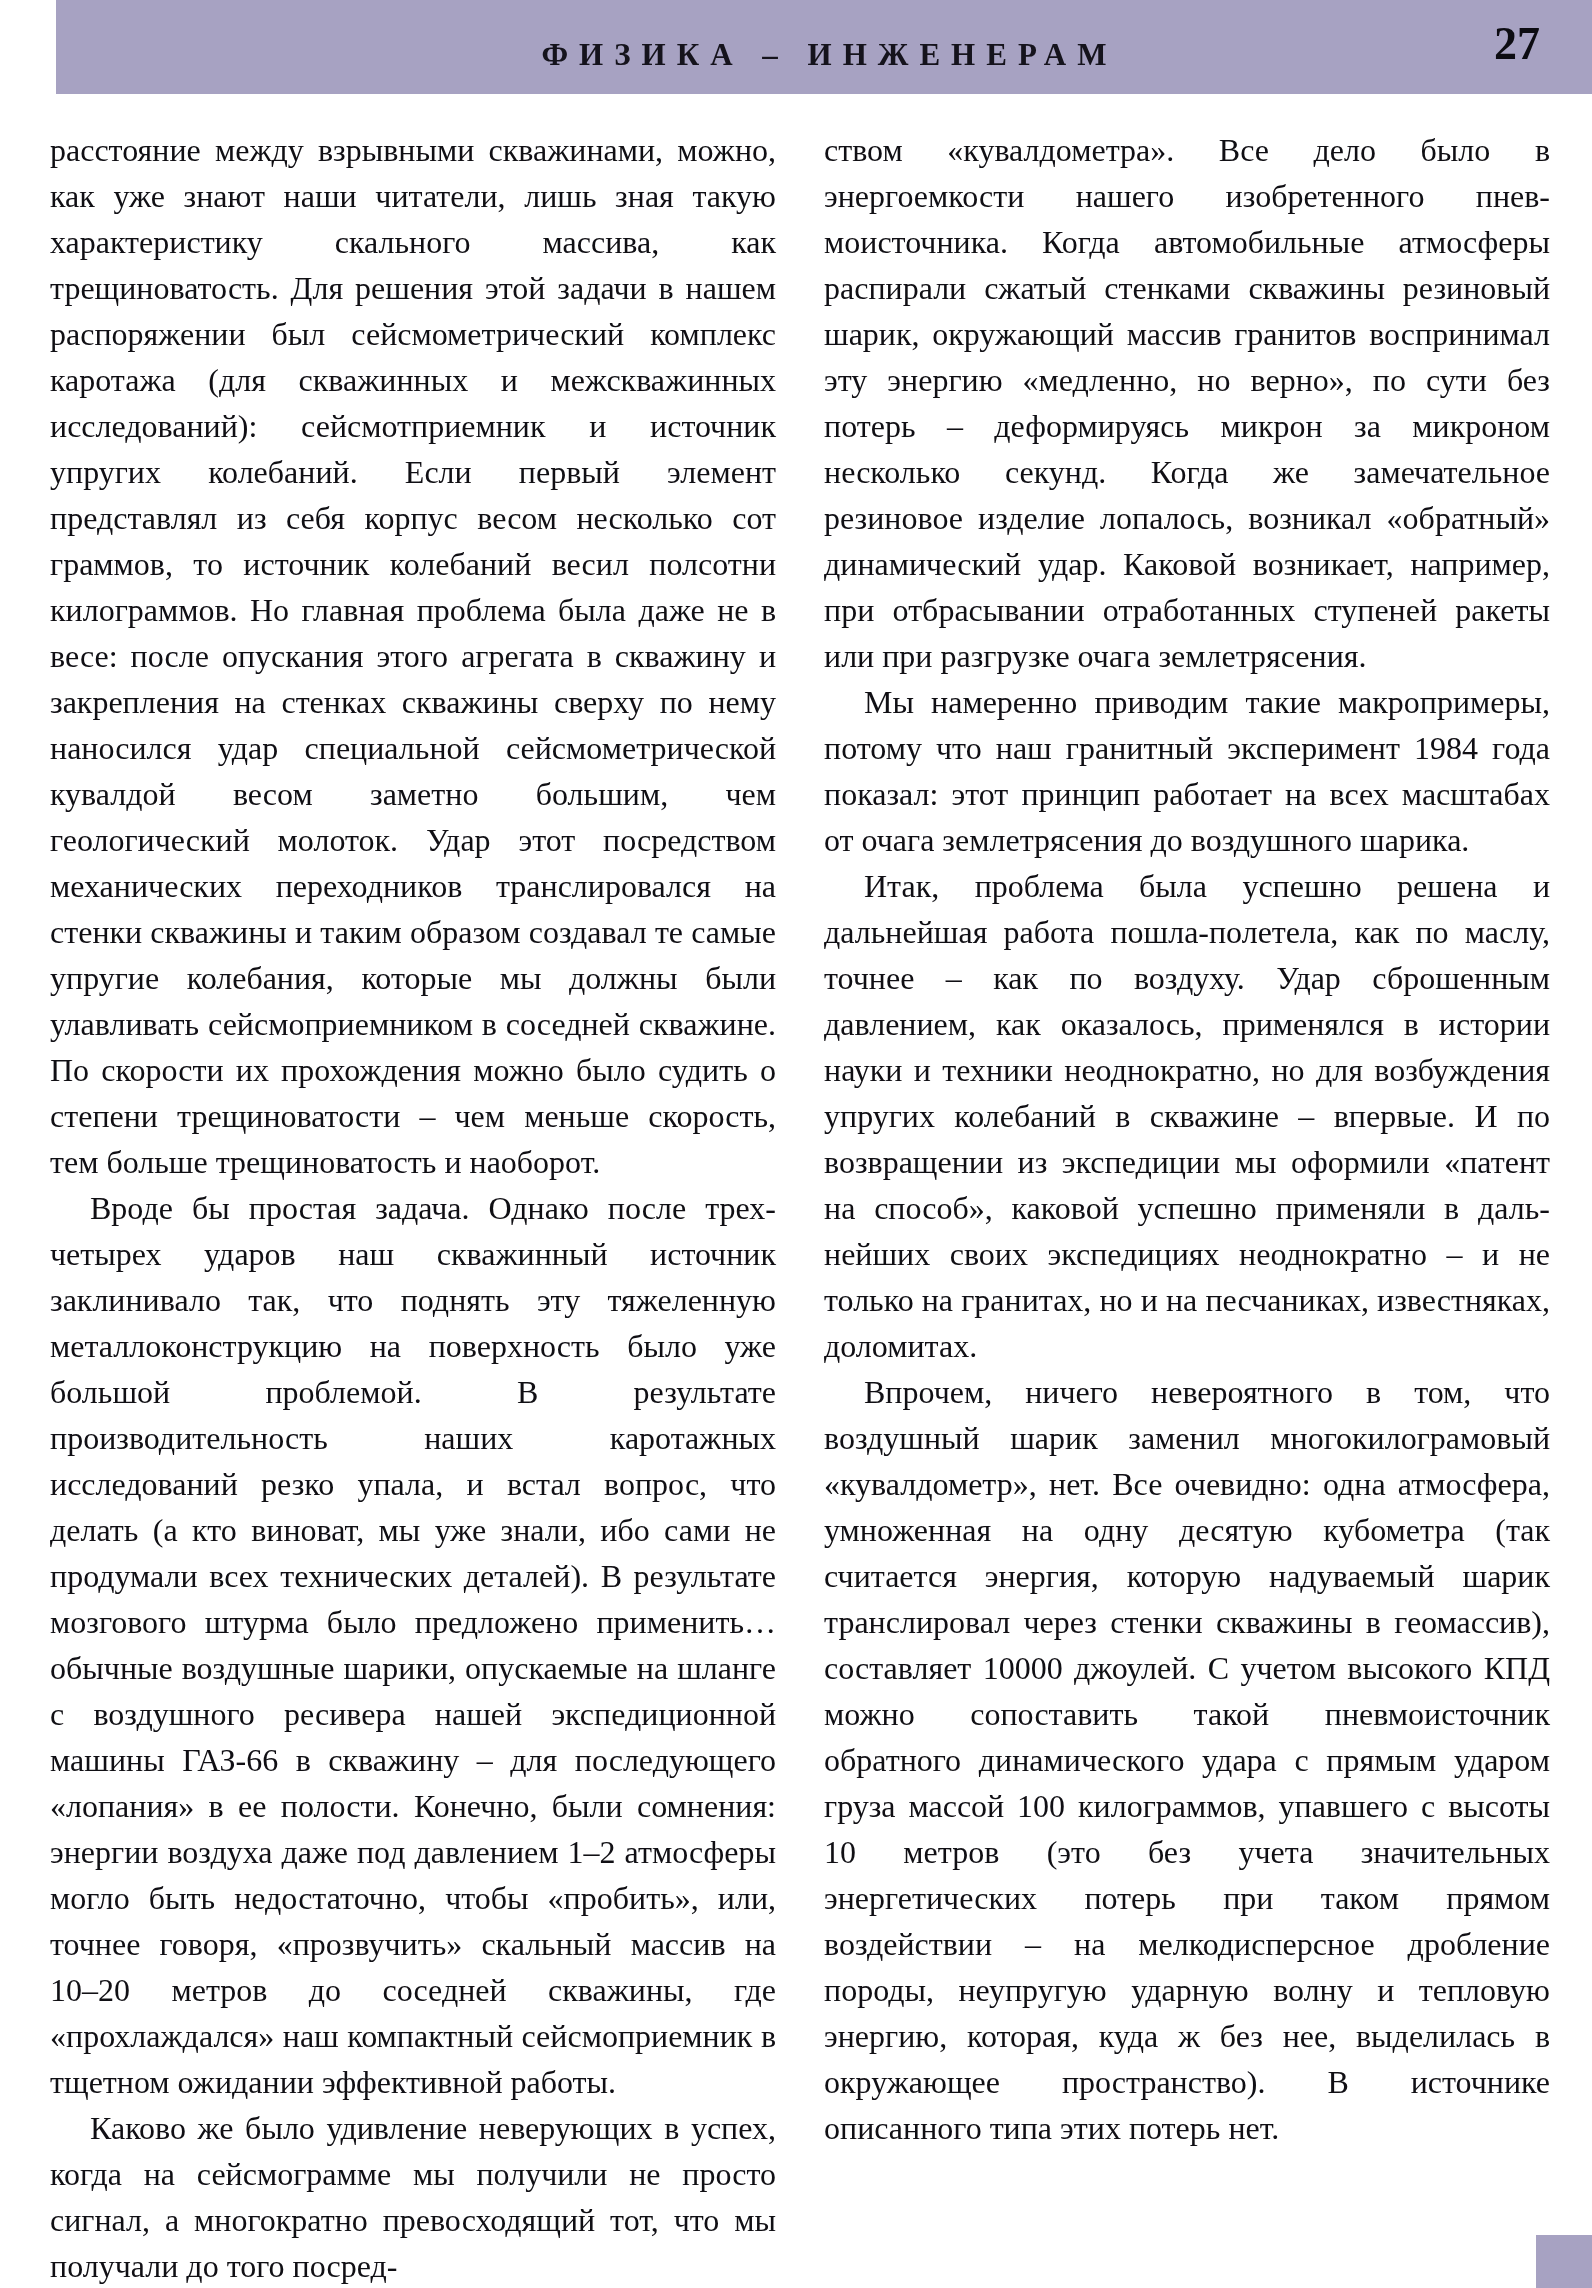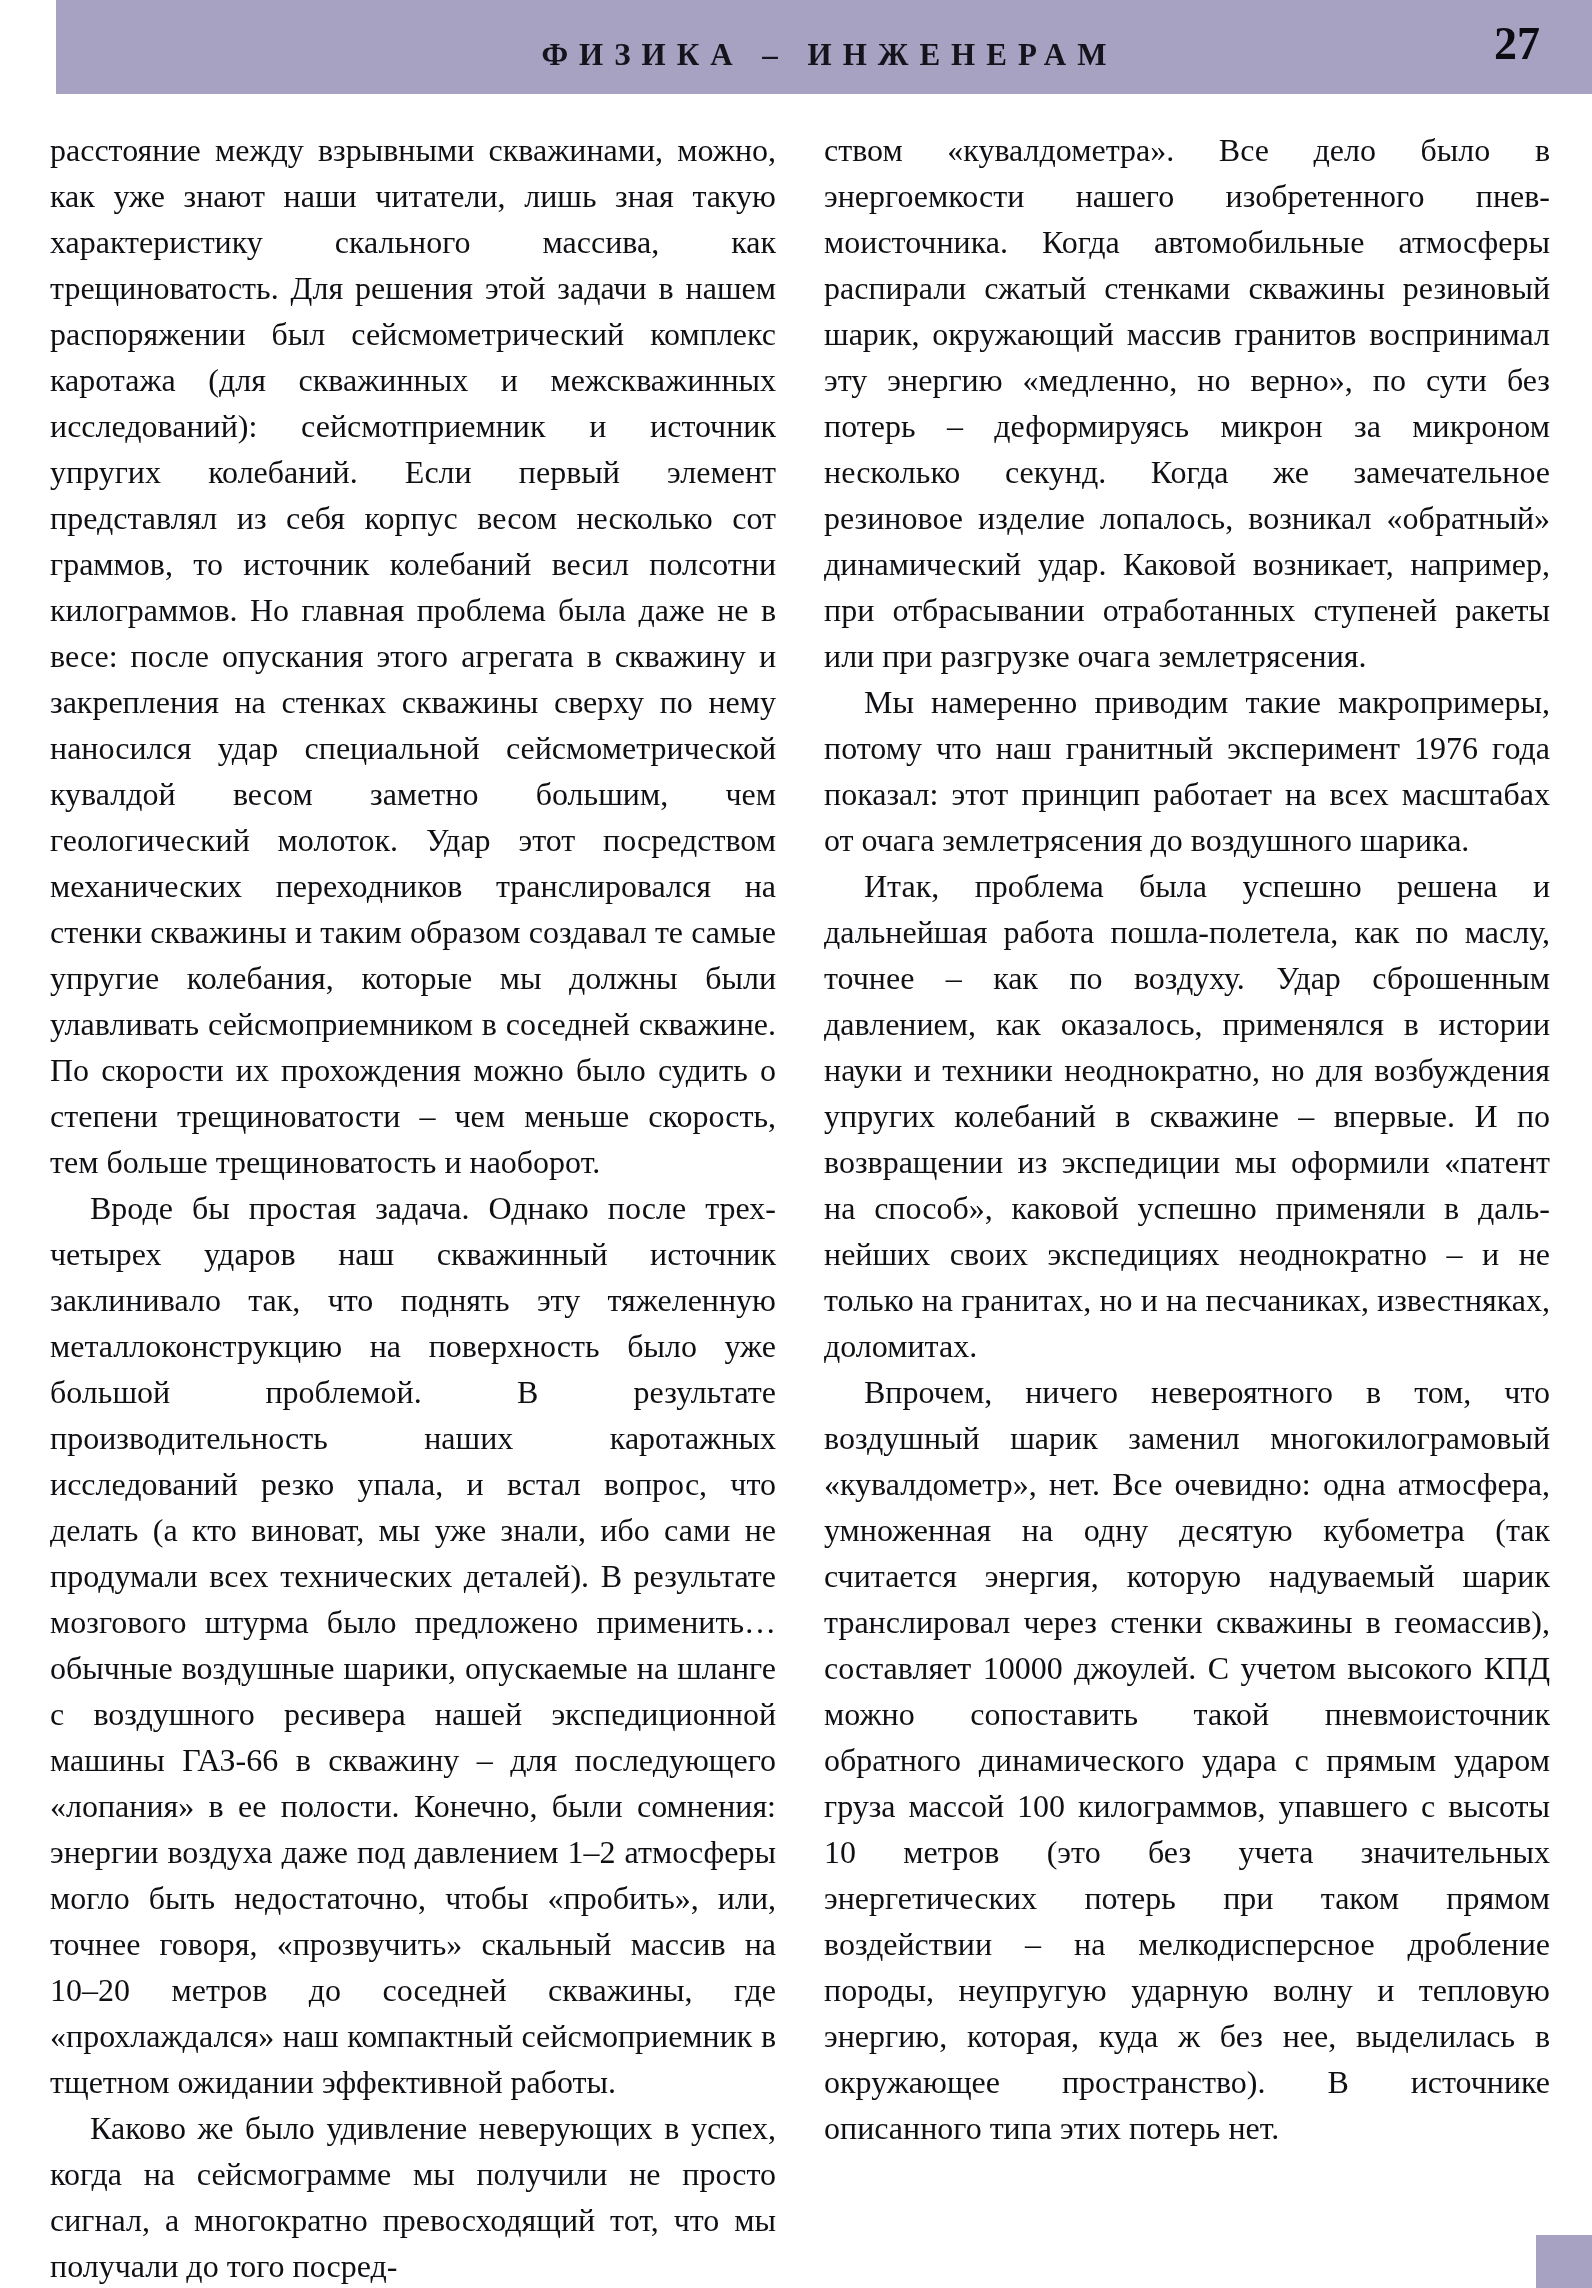--- a/index.html
+++ b/index.html
@@ -110,21 +110,21 @@
   <div class="columns">
 
     <div class="column">
       <p class="no-indent">расстояние между взрывными скважинами, можно, как уже знают наши читатели, лишь зная такую характеристику скального мас­сива, как трещиноватость. Для решения этой задачи в нашем распоряжении был сейсмо­метрический комплекс каротажа (для сква­жинных и межскважинных исследований): сейсмотприемник и источник упругих коле­баний. Если первый элемент представлял из себя корпус весом несколько сот граммов, то источник колебаний весил полсотни кило­граммов. Но главная проблема была даже не в весе: после опускания этого агрегата в скважину и закрепления на стенках скважи­ны сверху по нему наносился удар специаль­ной сейсмометрической кувалдой весом за­метно большим, чем геологический молоток. Удар этот посредством механических пере­ходников транслировался на стенки скважи­ны и таким образом создавал те самые упру­гие колебания, которые мы должны были улавливать сейсмоприемником в соседней скважине. По скорости их прохождения мож­но было судить о степени трещиноватости – чем меньше скорость, тем больше трещино­ватость и наоборот.</p>
       <p>Вроде бы простая задача. Однако после трех-четырех ударов наш скважинный ис­точник заклинивало так, что поднять эту тяжеленную металлоконструкцию на поверх­ность было уже большой проблемой. В ре­зультате производительность наших каро­тажных исследований резко упала, и встал вопрос, что делать (а кто виноват, мы уже знали, ибо сами не продумали всех техни­ческих деталей). В результате мозгового штурма было предложено применить… обыч­ные воздушные шарики, опускаемые на шланге с воздушного ресивера нашей экспе­диционной машины ГАЗ-66 в скважину – для последующего «лопания» в ее полости. Конечно, были сомнения: энергии воздуха даже под давлением 1–2 атмосферы могло быть недостаточно, чтобы «пробить», или, точнее говоря, «прозвучить» скальный мас­сив на 10–20 метров до соседней скважины, где «прохлаждался» наш компактный сейс­моприемник в тщетном ожидании эффектив­ной работы.</p>
       <p>Каково же было удивление неверующих в успех, когда на сейсмограмме мы получили не просто сигнал, а многократно превосходя­щий тот, что мы получали до того посред-</p>
     </div>
 
     <div class="column">
       <p class="no-indent">ством «кувалдометра». Все дело было в энергоемкости нашего изобретенного пнев­моисточника. Когда автомобильные атмос­феры распирали сжатый стенками скважи­ны резиновый шарик, окружающий массив гранитов воспринимал эту энергию «медлен­но, но верно», по сути без потерь – деформи­руясь микрон за микроном несколько се­кунд. Когда же замечательное резиновое изделие лопалось, возникал «обратный» ди­намический удар. Каковой возникает, на­пример, при отбрасывании отработанных ступеней ракеты или при разгрузке очага землетрясения.</p>
-      <p>Мы намеренно приводим такие макропри­меры, потому что наш гранитный экспери­мент 1976 года показал: этот принцип рабо­тает на всех масштабах от очага землетрясе­ния до воздушного шарика.</p>
+      <p>Мы намеренно приводим такие макропри­меры, потому что наш гранитный экспери­мент 1984 года показал: этот принцип рабо­тает на всех масштабах от очага землетрясе­ния до воздушного шарика.</p>
       <p>Итак, проблема была успешно решена и дальнейшая работа пошла-полетела, как по маслу, точнее – как по воздуху. Удар сбро­шенным давлением, как оказалось, приме­нялся в истории науки и техники неодно­кратно, но для возбуждения упругих колеба­ний в скважине – впервые. И по возвраще­нии из экспедиции мы оформили «патент на способ», каковой успешно применяли в даль­нейших своих экспедициях неоднократно – и не только на гранитах, но и на песчаниках, известняках, доломитах.</p>
       <p>Впрочем, ничего невероятного в том, что воздушный шарик заменил многокилогра­мовый «кувалдометр», нет. Все очевидно: одна атмосфера, умноженная на одну деся­тую кубометра (так считается энергия, кото­рую надуваемый шарик транслировал через стенки скважины в геомассив), составляет 10000 джоулей. С учетом высокого КПД можно сопоставить такой пневмоисточник обратного динамического удара с прямым ударом груза массой 100 килограммов, упав­шего с высоты 10 метров (это без учета значительных энергетических потерь при таком прямом воздействии – на мелкодис­персное дробление породы, неупругую удар­ную волну и тепловую энергию, которая, куда ж без нее, выделилась в окружающее пространство). В источнике описанного типа этих потерь нет.</p>
     </div>
 
   </div>
 
   <div class="corner-block"></div>
 
 </div>
 

